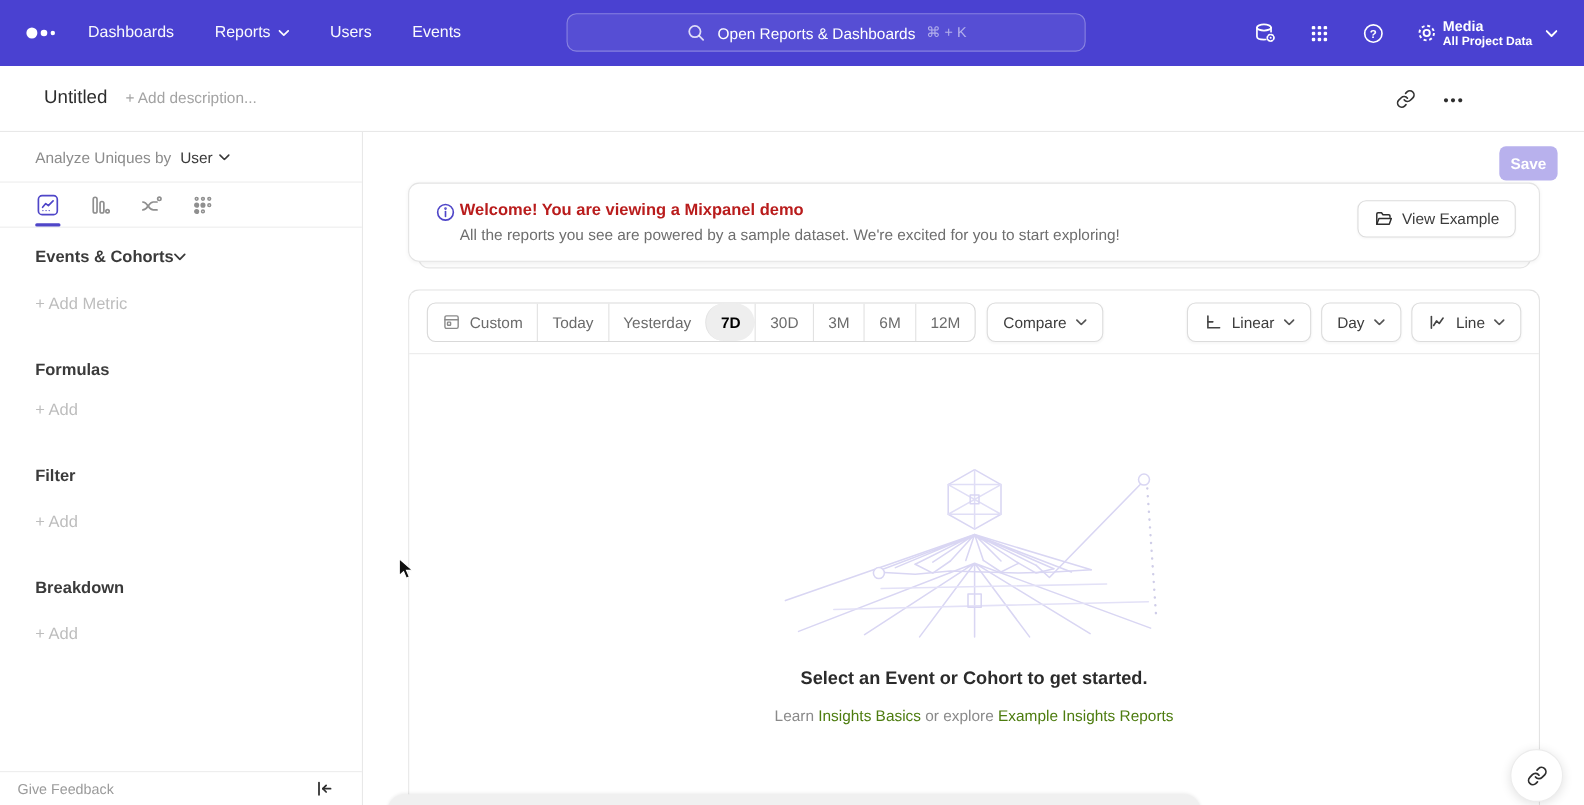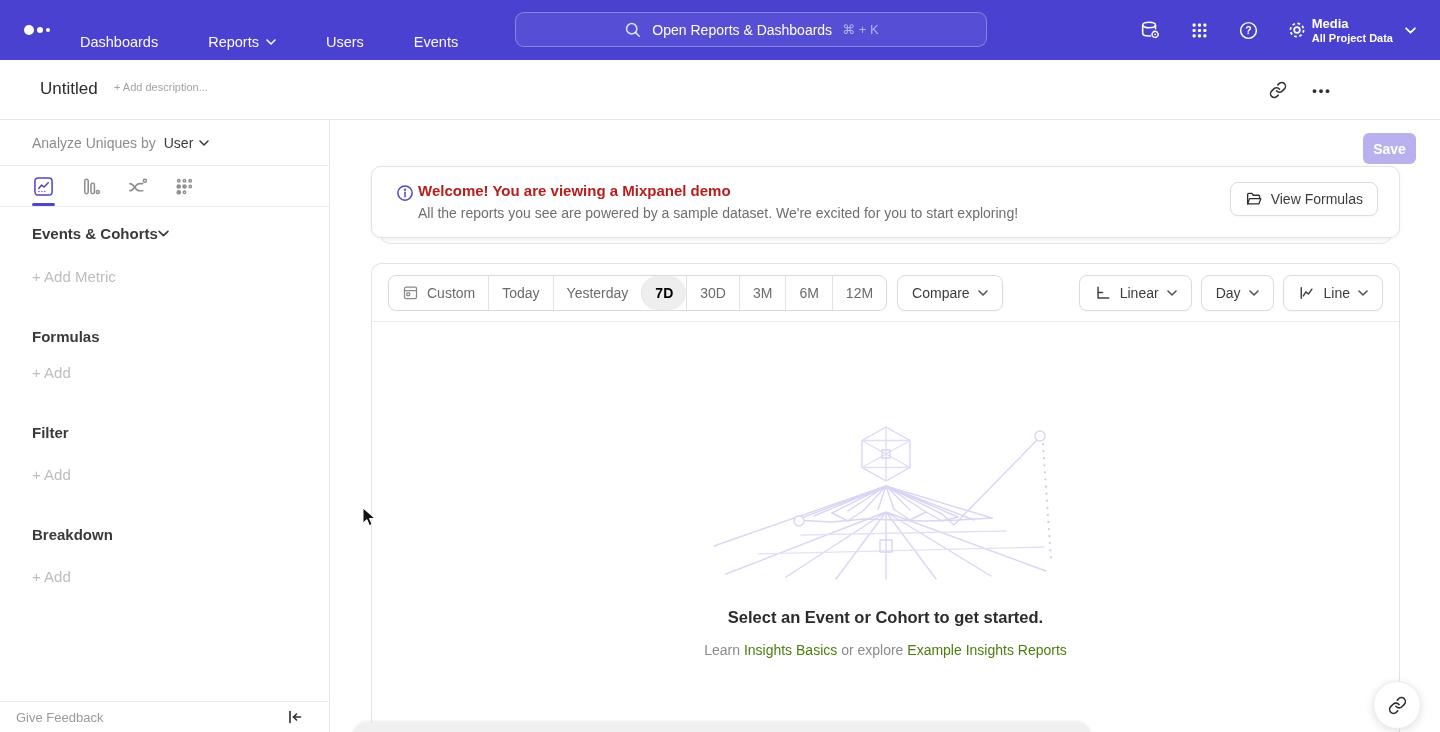--- a/index.html
+++ b/index.html
@@ -5,38 +5,38 @@
   * { margin:0; padding:0; box-sizing:border-box; }
   html,body { width:1440px; height:732px; }
   body { font-family:"Liberation Sans", sans-serif; background:#fff; overflow:hidden; }
   .stage { position:relative; width:1440px; height:732px; overflow:hidden; background:#fff; }
 
   
   .topnav { position:absolute; left:0; top:0; width:1440px; height:60px; background:#4a41d1; display:flex; align-items:center; }
   .logo { position:absolute; left:24px; top:0; height:60px; display:flex; align-items:center; gap:3px; }
   .logo i { display:block; background:#fff; border-radius:50%; }
   .logo i.d1{ width:10px; height:10px; } .logo i.d2{ width:6px; height:6px; } .logo i.d3{ width:4px; height:4px; }
-  .navlinks { position:absolute; left:80px; top:12px; height:60px; display:flex; align-items:center; gap:50px; }
+  .navlinks { position:absolute; left:80px; top:0; height:60px; display:flex; align-items:center; gap:37px; }
   .navlink { color:rgba(255,255,255,.97); font-size:14.5px; font-weight:500; display:flex; align-items:center; gap:7px; cursor:pointer; }
   .chev { display:inline-block; }
   .searchpill { position:absolute; left:515px; top:12px; width:472px; height:35px; border-radius:9px;
     background:rgba(255,255,255,.07); border:1px solid rgba(255,255,255,.30);
     display:flex; align-items:center; justify-content:center; gap:10px; cursor:pointer; }
   .searchpill .ph { color:#fff; font-size:14px; }
   .searchpill .sc { color:rgba(255,255,255,.55); font-size:13px; }
   .nav-icons { position:absolute; right:132px; top:0; height:60px; display:flex; align-items:center; gap:27px; color:#fff; }
   .nav-icons .ni { width:22px; height:22px; display:flex; align-items:center; justify-content:center; cursor:pointer; }
   .project { position:absolute; right:24px; top:0; height:60px; display:flex; align-items:center; gap:12px; color:#fff; cursor:pointer; }
   .project .pn { font-size:13px; font-weight:700; line-height:15px; }
   .project .ps { font-size:11px; font-weight:700; line-height:14px; }
 
   
   .rheader { position:absolute; left:0; top:60px; width:1440px; height:60px; background:#fff; border-bottom:1px solid #e8e8e8; }
   .rtitle { position:absolute; left:40px; top:19px; font-size:17px; font-weight:500; color:#2d2d2d; }
-  .rdesc { position:absolute; left:114px; top:21px; font-size:11px; color:#a3a3a3; cursor:text; }
+  .rdesc { position:absolute; left:114px; top:21px; font-size:14px; color:#a3a3a3; cursor:text; }
   .hicon { position:absolute; top:20px; width:20px; height:20px; color:#333; display:flex; align-items:center; justify-content:center; cursor:pointer; }
   .link-ic { left:1268px; }
   .more-ic { left:1312px; font-size:13px; font-weight:700; letter-spacing:2px; color:#2e2e2e; }
   .savebtn { position:absolute; left:1363px; top:73px; width:53px; height:31px; border:none; border-radius:6px;
     background:#b8b1ed; color:#fff; font-size:14px; font-weight:600; font-family:inherit; cursor:pointer; }
 
   
   .sidebar { position:absolute; left:0; top:120px; width:330px; height:612px; background:#fff; border-right:1px solid #e8e8e8; }
   .an-row { height:46px; border-bottom:1px solid #ededed; display:flex; align-items:center; padding-left:32px; gap:8px; }
   .an-label { font-size:14px; color:#8c8c8c; }
@@ -287,21 +287,21 @@
           <circle cx="12" cy="7.5" r="0.6" fill="currentColor"></circle>
         </svg>
     </span>
     <span class="b-title">Welcome! You are viewing a Mixpanel demo</span>
     <span class="b-body">All the reports you see are powered by a sample dataset. We're excited for you to start exploring!</span>
     <button class="btn b-btn">
       <svg width="18" height="18" viewBox="0 0 24 24" fill="none" stroke="#2e2e2e" stroke-width="1.8" stroke-linecap="round" stroke-linejoin="round">
           <path d="M3.5 18.5V6a1.5 1.5 0 0 1 1.5-1.5h4.2L11 7h7a1.5 1.5 0 0 1 1.5 1.5v1.5"></path>
           <path d="M3.5 18.5l2.6-7h15l-2.5 7z"></path>
         </svg>
-      <span>View Formulas</span>
+      <span>View Example</span>
     </button>
   </div>
 
   <div class="card">
     <div class="toolbar">
       <div class="seg-group">
         <span class="seg">
           <svg class="cal" width="17" height="17" viewBox="0 0 24 24" fill="none" stroke="currentColor" stroke-width="1.8" stroke-linecap="round">
               <rect x="3.5" y="4.5" width="17" height="16" rx="2"></rect>
               <path d="M3.5 9.5h17"></path>

